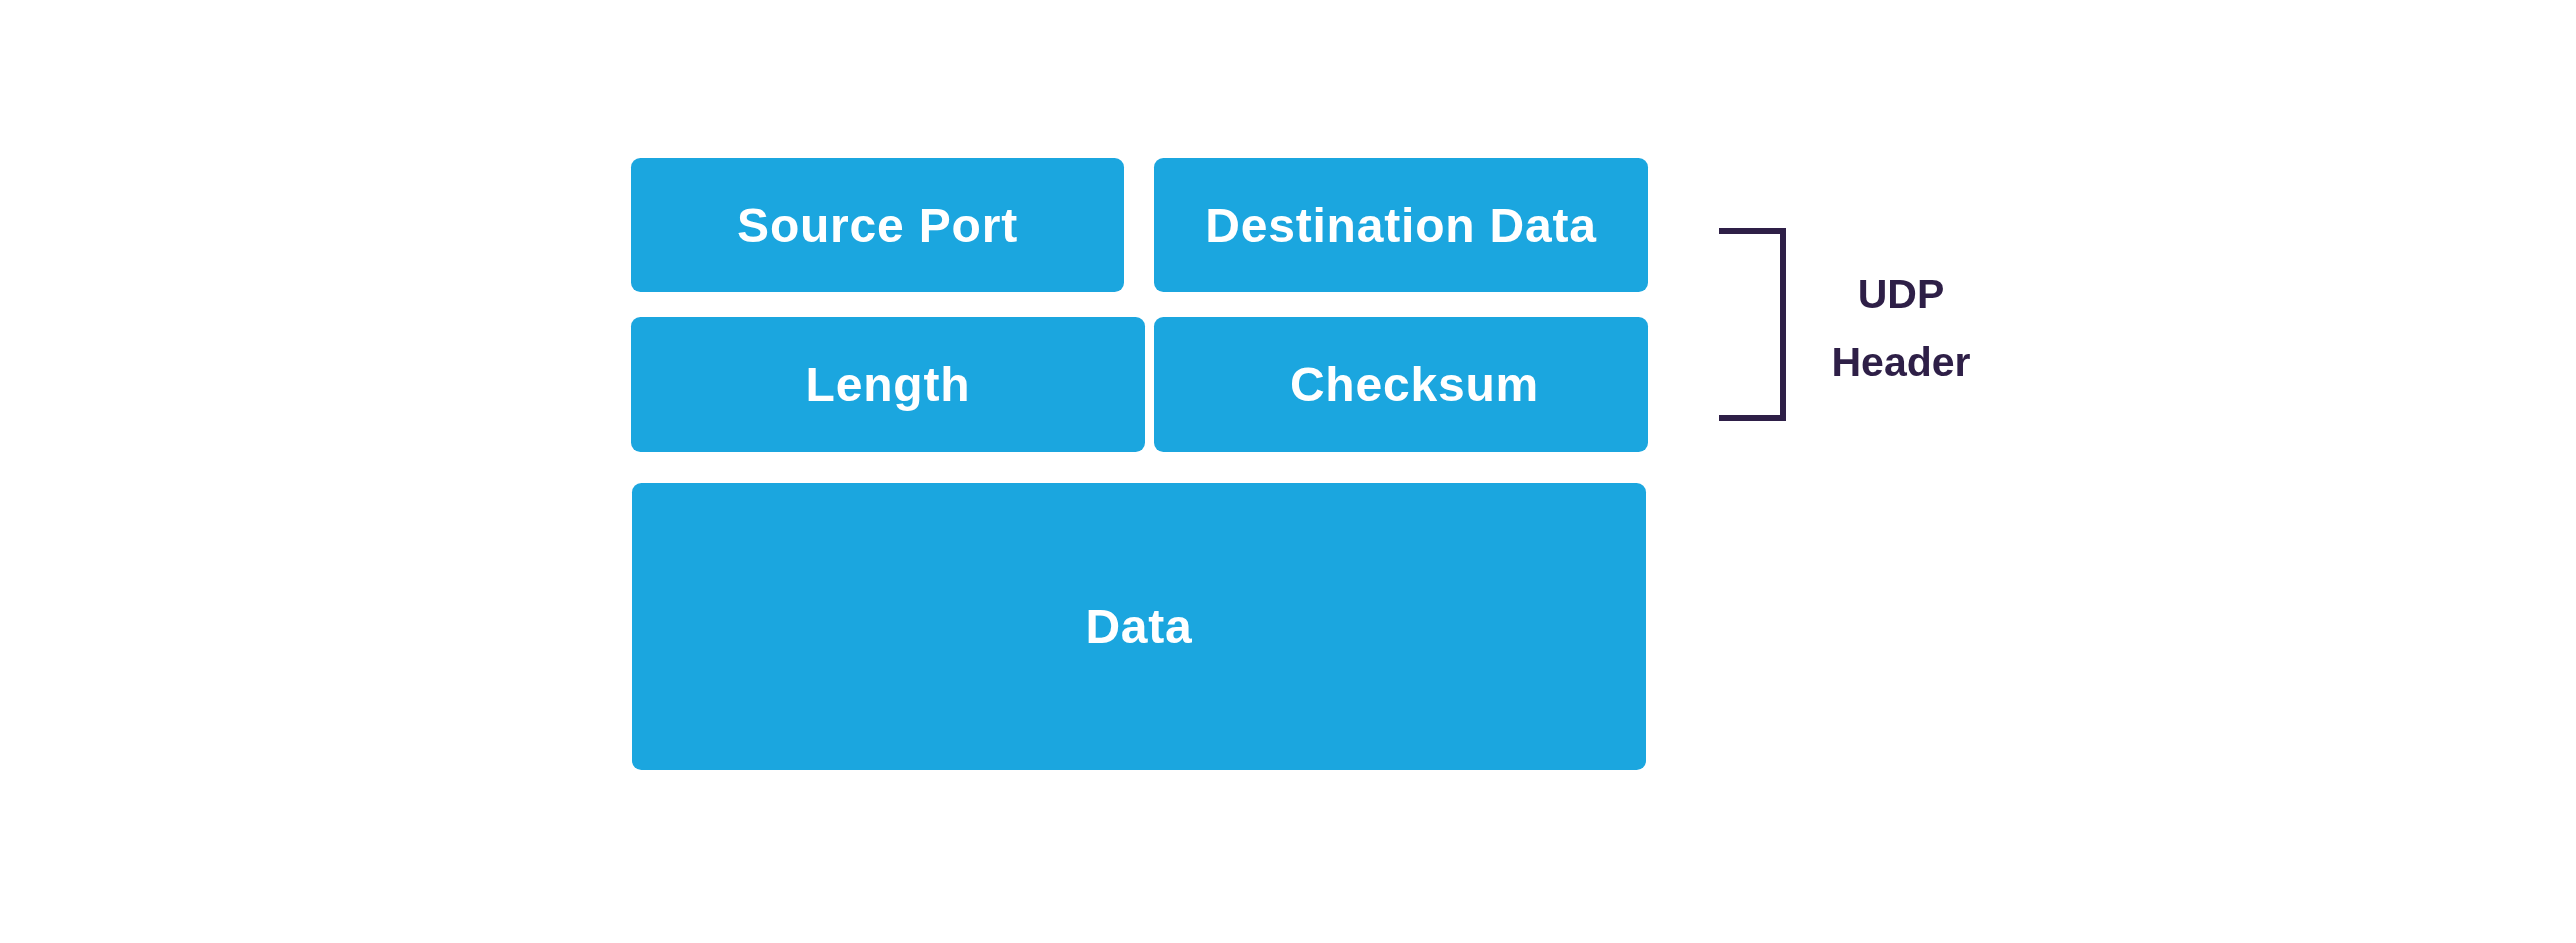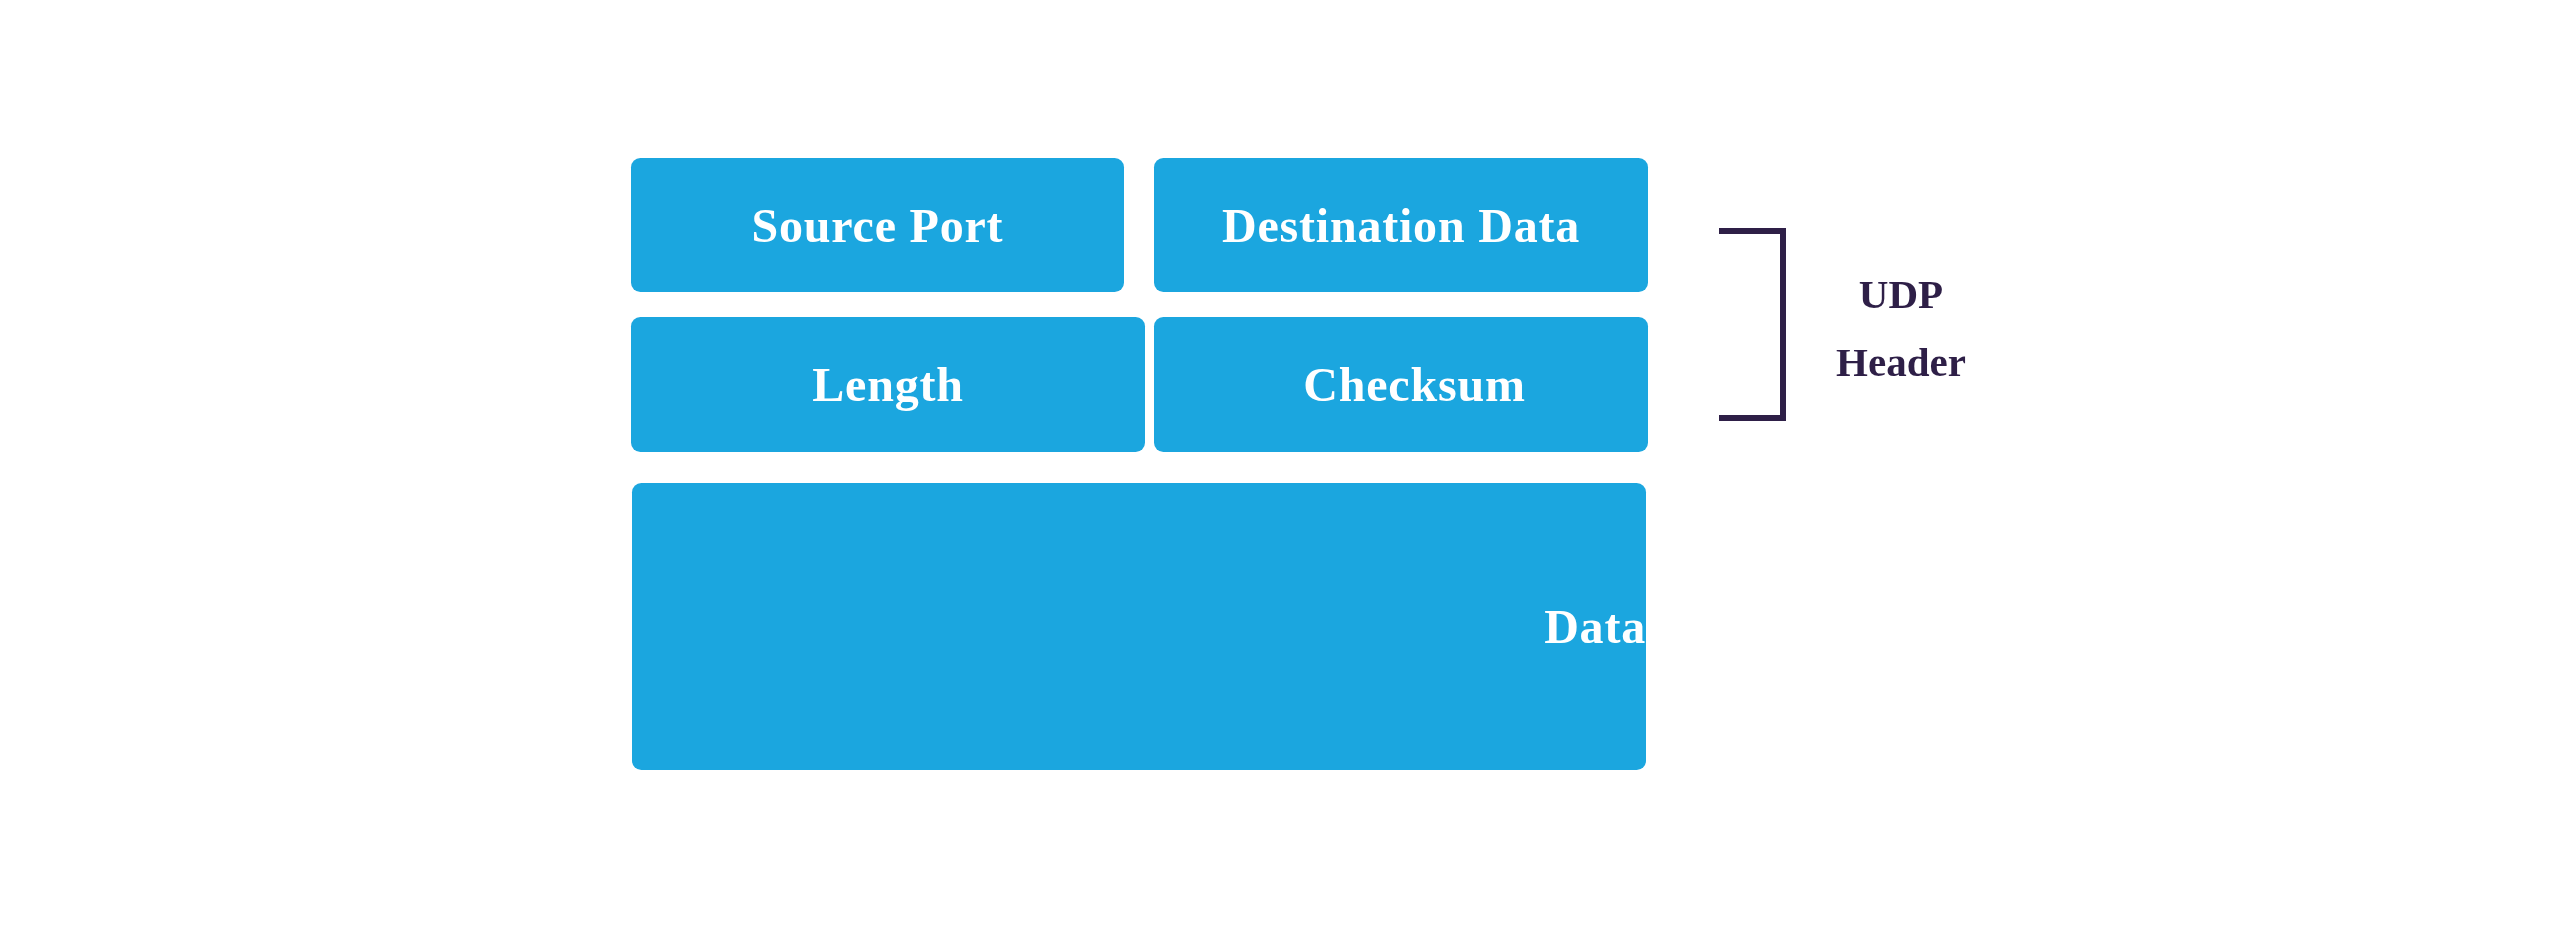--- a/index.html
+++ b/index.html
@@ -12,42 +12,41 @@
   html, body {
     background: var(--background);
     font-family: "Liberation Sans", sans-serif;
   }
   .canvas {
     position: relative;
     width: 2576px;
     height: 943px;
     background: var(--background);
     overflow: hidden;
-    font-family: Liberation Serif, serif;
   }
   .box {
     position: absolute;
     background: var(--box-fill);
     border-radius: 9.3px;
     display: flex;
     align-items: center;
     justify-content: center;
   }
   .box-label {
     color: var(--box-text);
     font-size: 48px;
     font-weight: 700;
     letter-spacing: 0.8px;
     white-space: nowrap;
   }
   .box-source      { left: 631px;  top: 158px; width: 493px;  height: 134px; }
   .box-destination { left: 1154px; top: 158px; width: 494px;  height: 134px; }
   .box-length      { left: 631px;  top: 317px; width: 514px;  height: 135px; }
   .box-checksum    { left: 1154px; top: 317px; width: 494px;  height: 135px; padding-left: 27px; }
-  .box-data        { left: 632px;  top: 483px; width: 1014px; height: 287px; justify-content: flex-end; }
+  .box-data        { left: 632px;  top: 483px; width: 1014px; height: 287px; }
 
   .bracket {
     position: absolute;
     left: 1719px;
     top: 228px;
     width: 67px;
     height: 193px;
     border-top: 6.2px solid var(--bracket);
     border-right: 6.2px solid var(--bracket);
     border-bottom: 6.2px solid var(--bracket);

